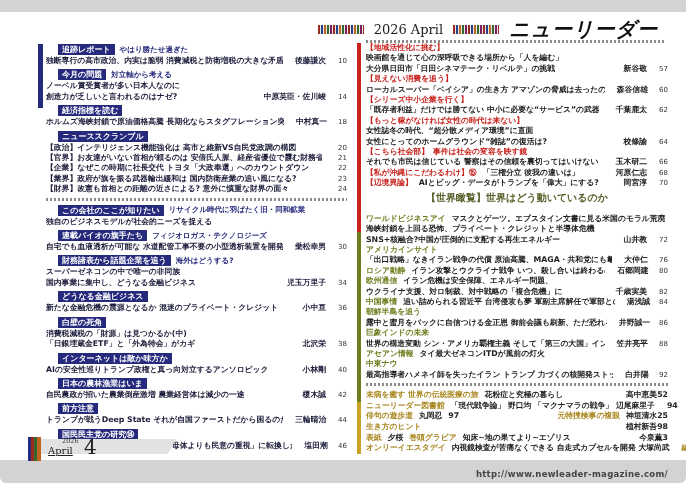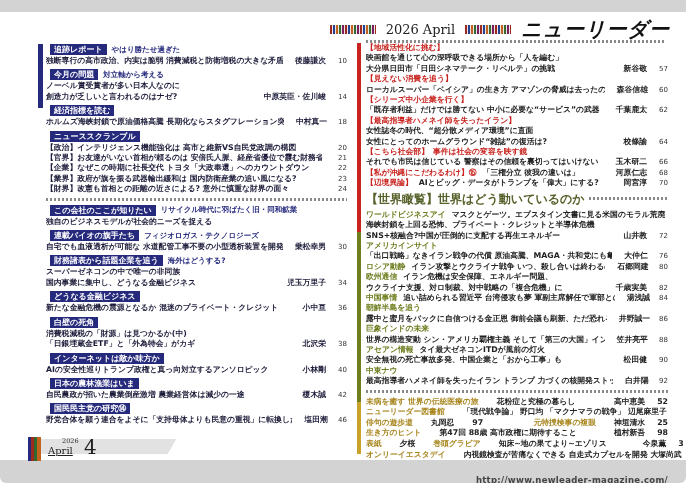--- a/index.html
+++ b/index.html
@@ -2,54 +2,54 @@
 <html><head>
 <meta charset="utf-8">
 <style>
   html,body{margin:0;padding:0;}
   body{width:686px;height:483px;background:#ffffff;font-family:"DejaVu Sans","Liberation Sans",sans-serif;position:relative;overflow:hidden;}
   .band{position:absolute;left:0;width:686px;background:#d3d3d3;}
   .band.top{top:0;height:12px;}
   .band.bottom{top:460px;height:23px;border-radius:0 0 6px 6px;}
   .stripes{display:inline-block;height:9px;width:46px;vertical-align:middle;
     background:repeating-linear-gradient(90deg,#9e2a1f 0 2px,#e8e8e8 2px 3px,#27408f 3px 5px,#e8e8e8 5px 6px,#c2641f 6px 8px,#e8e8e8 8px 9px,#33692e 9px 11px,#e8e8e8 11px 12px,#7d1f5e 12px 14px,#e8e8e8 14px 15px);}
-  .hdr{position:absolute;top:16px;right:16px;display:flex;align-items:center;gap:10px;}
+  .hdr{position:absolute;top:16px;right:28px;display:flex;align-items:center;gap:10px;}
   .issue{font-family:"DejaVu Serif","Liberation Serif",serif;font-size:13px;color:#222;}
   .mag-title{font-size:20px;font-weight:bold;font-style:italic;color:#111;letter-spacing:1px;}
   
   .col{position:absolute;top:42px;}
   #left-col{left:46px;width:301px;}
   #right-col{left:366px;width:302px;top:43px;}
   .vbar{position:absolute;}
   #navy-bar{left:38px;top:44px;width:5px;height:64px;background:#262a7d;}
   #rbar-red{left:357px;top:43px;width:4px;height:189px;background:#c8231e;}
   #rbar-green{left:357px;top:232px;width:4px;height:170px;background:#6f7d1f;}
   #rbar-gold{left:357px;top:402px;width:4px;height:52px;background:#c9a227;}
   .dotted{height:3px;background:repeating-linear-gradient(90deg,#8a8a8a 0 2px,transparent 2px 4px);margin:3px 0 4px 0;}
   #rtop-dotted{position:absolute;left:366px;top:37px;width:298px;}
   
   .sec{margin-bottom:3px;}
-  .badge-row{display:flex;align-items:center;margin:2px 0 1px 4px;}
+  .badge-row{display:flex;align-items:center;margin:2px 0 1px 12px;}
   .badge{background:#262a7d;color:#fff;font-size:8px;font-weight:bold;padding:1px 4px;line-height:9px;white-space:nowrap;}
   .badge-note{color:#262a7d;font-size:7.5px;font-weight:bold;margin-left:5px;white-space:nowrap;}
   .line{display:flex;align-items:center;font-size:7.8px;font-weight:bold;color:#1c1c3a;line-height:10.4px;white-space:nowrap;}
   .line .txt{flex:0 1 auto;overflow:hidden;}
   .line .fill{flex:1 1 0;min-width:4px;}
   .line .author{margin-left:8px;white-space:nowrap;}
   .line .pg{width:17px;text-align:right;font-size:7px;font-weight:normal;color:#333;margin-left:4px;}
   
   .r-head{color:#c8231e;font-size:7.8px;font-weight:bold;line-height:10.4px;white-space:nowrap;}
   .r-head .hnote{color:#c8231e;margin-left:4px;}
   .w-head{color:#6f7d1f;}
   .inline-head{margin-right:6px;}
-  .world-hdr{display:flex;align-items:center;color:#55612a;font-size:12px;font-weight:bold;margin:2px 0;}
+  .world-hdr{display:flex;align-items:center;color:#55612a;font-size:10px;font-weight:bold;margin:2px 0;flex-direction:column;}
   .world-hdr .dotted{flex:1;margin-left:4px;}
   .rline{color:#222;}
   
-  .b-row{display:flex;align-items:center;font-size:7.8px;font-weight:bold;line-height:10.6px;white-space:nowrap;color:#222;gap:12px;}
+  .b-row{display:flex;align-items:center;font-size:7.8px;font-weight:bold;line-height:10.6px;white-space:nowrap;color:#222;}
   .b-row .seg-h{color:#a8861e;margin-right:6px;}
   .b-row .seg-t{color:#222;margin-right:6px;}
   .b-row .sp{flex:1 1 0;min-width:6px;}
   .url-row{text-align:right;font-size:8.5px;color:#444;font-weight:bold;margin-top:15px;letter-spacing:0.3px;}
   .url-row a{color:#444;text-decoration:none;}
   
   #footer-logo{position:absolute;left:28px;top:437px;width:150px;height:26px;}
   #footer-ribbon{position:absolute;left:4px;top:2px;width:140px;height:15px;background:#e2e2e2;transform:skewX(-30deg);}
   #footer-stripes{position:absolute;left:0;top:0;width:13px;height:24px;
     background:repeating-linear-gradient(90deg,#262a7d 0 3px,#9e2a1f 3px 6px,#33692e 6px 9px,#c2641f 9px 13px);}
@@ -224,20 +224,31 @@
       </div>
       <div class="line">
         <span class="txt">自民農政が招いた農業倒産激増 農業経営体は減少の一途</span>
         <span class="fill"></span>
         <span class="author">榎木誠</span>
         <span class="pg">42</span>
       </div>
     </div>
     <div class="sec">
       <div class="badge-row">
+        <span class="badge">前方注意</span>
+      </div>
+      <div class="line">
+        <span class="txt">トランプが戦うDeep State それが自国ファーストだから困るのだ</span>
+        <span class="fill"></span>
+        <span class="author">三輪晴治</span>
+        <span class="pg">44</span>
+      </div>
+    </div>
+    <div class="sec">
+      <div class="badge-row">
         <span class="badge">国民民主党の研究⑭</span>
       </div>
       <div class="line">
         <span class="txt">野党合体を願う連合をよそに「支持母体よりも民意の重視」に転換した玉木党</span>
         <span class="fill"></span>
         <span class="author">塩田潮</span>
         <span class="pg">46</span>
       </div>
     </div>
   </div>
@@ -266,21 +277,21 @@
     <div class="line r-head ">
       <span>【シリーズ中小企業を行く】</span>
     </div>
     <div class="line rline">
       <span class="txt">「既存者利益」だけでは勝てない 中小に必要な“サービス”の武器</span>
       <span class="fill"></span>
       <span class="author">千葉鹿太</span>
       <span class="pg">62</span>
     </div>
     <div class="line r-head ">
-      <span>【最高指導者ハメネイ師を失ったイラン】</span>
+      <span>【もっと稼がなければ女性の時代は来ない】</span>
     </div>
     <div class="line rline">
       <span class="txt">女性誌冬の時代、“超分散メディア環境”に直面</span>
     </div>
     <div class="line rline">
       <span class="txt">女性にとってのホームグラウンド“雑誌”の復活は?</span>
       <span class="fill"></span>
       <span class="author">校條諭</span>
       <span class="pg">64</span>
     </div>
@@ -373,26 +384,20 @@
     <div class="line rline">
       <span class="txt">世界の構造変動 シン・アメリカ覇権主義 そして「第三の大国」インド</span>
       <span class="fill"></span>
       <span class="author">笠井亮平</span>
       <span class="pg">88</span>
     </div>
     <div class="line rline">
       <span class="r-head inline-head w-head">アセアン情報</span>
       <span class="txt">タイ最大ゼネコンITDが風前の灯火</span>
     </div>
-    <div class="line rline">
-      <span class="txt">安全無視の死亡事故多発、中国企業と「おから工事」も</span>
-      <span class="fill"></span>
-      <span class="author">松田健</span>
-      <span class="pg">90</span>
-    </div>
     <div class="line r-head w-head">
       <span>中東ナウ</span>
     </div>
     <div class="line rline">
       <span class="txt">最高指導者ハメネイ師を失ったイラン トランプ 力づくの核開発ストップ作戦</span>
       <span class="fill"></span>
       <span class="author">白井陽</span>
       <span class="pg">92</span>
     </div>
     <div class="dotted"></div>
@@ -413,21 +418,20 @@
       <span class="seg-h">俳句の遊歩道</span>
       <span class="seg-t">丸岡忍</span>
       <span class="seg-t">97</span>
       <span class="sp"></span>
       <span class="seg-h">元特捜検事の複眼</span>
       <span class="author">神垣清水</span>
       <span class="pg">25</span>
     </div>
     <div class="b-row">
       <span class="seg-h">生き方のヒント</span>
-      <span class="seg-t">第47回 88歳 高市政権に期待すること</span>
       <span class="sp"></span>
       <span class="author">植村新吾</span>
       <span class="pg">98</span>
     </div>
     <div class="b-row">
       <span class="seg-h">表紙</span>
       <span class="seg-t">夕桜</span>
       <span class="seg-h">巻頭グラビア</span>
       <span class="seg-t">知床~地の果てより~エゾリス</span>
       <span class="sp"></span>

